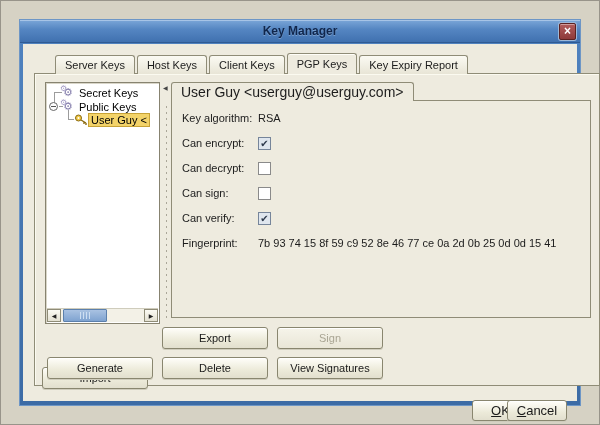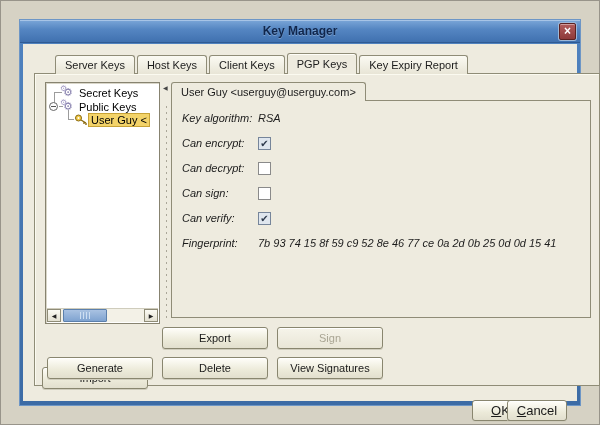--- a/index.html
+++ b/index.html
@@ -58,23 +58,23 @@
 
   
   .splitter { position:absolute; left:140px; top:38px; width:7px; height:242px; background:#eeebdf; z-index:5; }
   .splitter::after { content:""; position:absolute; left:3px; top:24px; bottom:4px; width:1px;
     background:repeating-linear-gradient(180deg,#aaa698 0 2px,rgba(0,0,0,0) 2px 6px); }
   .splitter-arrow { position:absolute; top:2px; left:0; font-size:6px; color:#444; line-height:8px; }
 
   
   .detail-tab { position:absolute; left:148px; top:38px; height:19px; padding:0 9px; z-index:6;
     background:#eeebdf; border:1px solid #8f8c77; border-bottom:none; border-radius:3px 3px 0 0;
-    font-size:11px; line-height:18px; color:#1c1c1c; }
+    font-size:14px; line-height:18px; color:#1c1c1c; }
   .detail-panel { position:absolute; left:148px; top:56px; width:420px; height:218px;
-    border:1px solid #8f8c77; background:#eeebdf; z-index:5; padding:10px 8px 0 10px;font-style:italic; }
+    border:1px solid #8f8c77; background:#eeebdf; z-index:5; padding:10px 8px 0 10px; }
   .field-row { display:flex; align-items:center; height:14px; margin-bottom:11px; font-size:11px; color:#1c1c1c; }
   .field-label { width:76px; flex:none; }
   .field-value { color:#1c1c1c; }
   .fingerprint-row { margin-top:9px; }
   .checkbox { width:13px; height:13px; border:1px solid #8a8a8a; background:#fff; font-size:10px;
     line-height:12px; text-align:center; color:#2e3a4c; }
   .checkbox:not(:empty) { background:#dfe6ee; border-color:#76859a; }
 
   
   .btn { position:absolute; width:106px; height:22px; font-size:11px; color:#1a1a1a;

